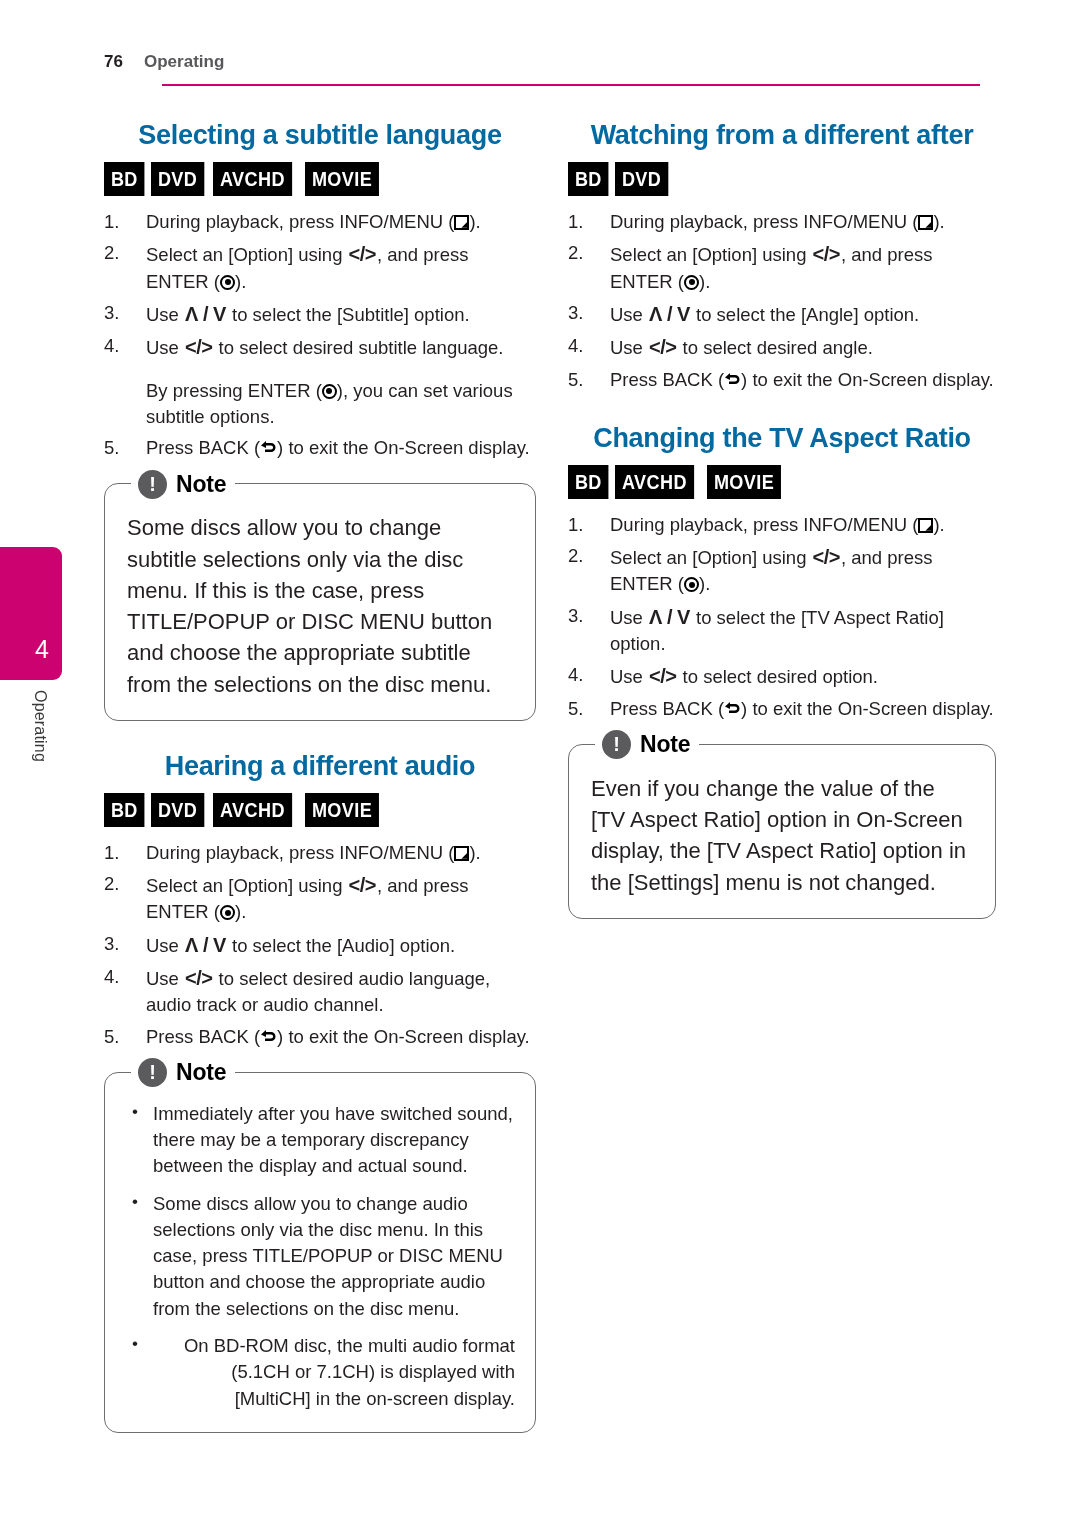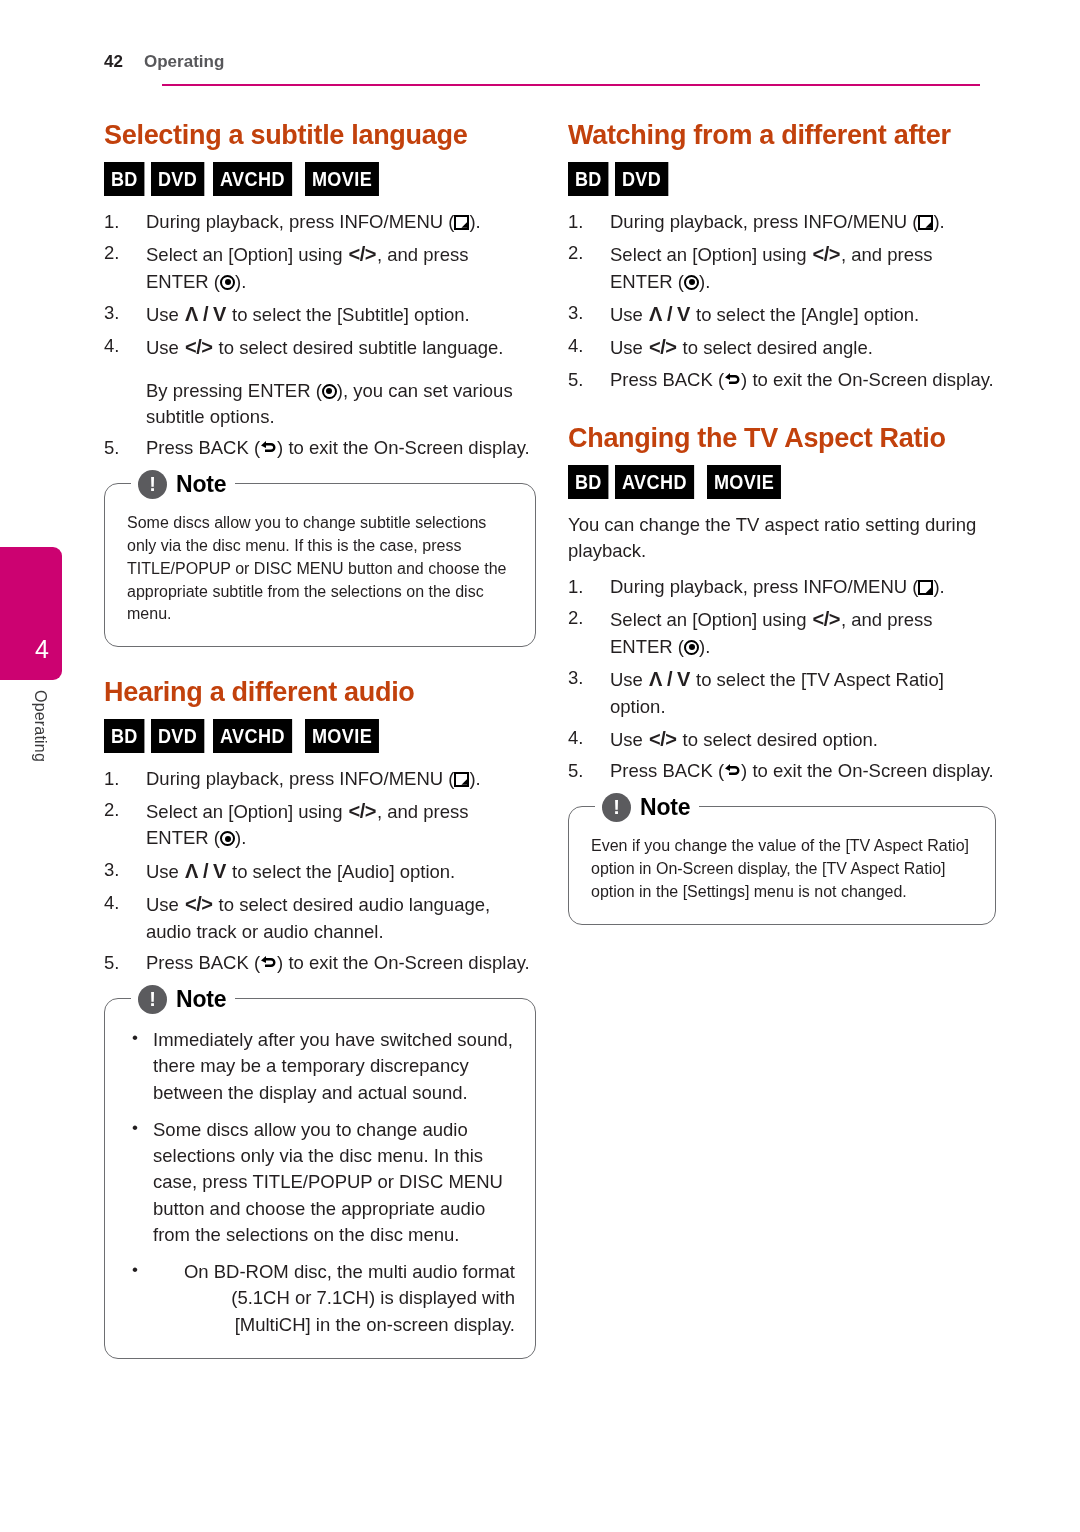--- a/index.html
+++ b/index.html
@@ -90,26 +90,27 @@
     width: 432px;
   }
   #col-right {
     position: absolute;
     left: 568px;
     top: 120px;
     width: 428px;
   }
 
   h2.section-title {
-    color: #c2410c;
+    color: #0369a1;
     font-size: 27px;
     font-weight: bold;
     line-height: 1.18;
     margin: 0 0 10px 0;
     letter-spacing: -0.3px;
+    text-align: center;
   }
   .section + .section { margin-top: 30px; }
 
   
   .badges {
     display: flex;
     margin: 0 0 13px 0;
     align-items: center;
   }
   .badge {
@@ -241,21 +242,21 @@
     text-align: center;
     display: inline-block;
   }
   .note-title {
     font-size: 23px;
     font-weight: bold;
     color: #000000;
     letter-spacing: -0.2px;
   }
   .note p {
-    font-size: 16px;
+    font-size: 22px;
     line-height: 1.42;
     margin: 0;
     color: #231f20;
   }
   ul.note-list {
     list-style: none;
     margin: 0;
     padding: 0;
   }
   ul.note-list > li {
@@ -280,21 +281,21 @@
 
 <div id="side-tab">
   <span class="num">4</span>
 </div>
 <div id="side-label">
   <span>Operating</span>
 </div>
 
 <div id="page-header">
   <div class="row">
-    <span class="pagenum">42</span>
+    <span class="pagenum">76</span>
     <span class="chapter">Operating</span>
   </div>
 </div>
 <div id="header-rule"></div>
 
 <div id="col-left">
     <div class="section">
       <h2 class="section-title">Selecting a subtitle language</h2>
       <div class="badges">
         <span class="badge">BD</span>
@@ -366,21 +367,20 @@
             </svg></span>) to exit the On-Screen display.</li>
       </ol>
     </div>
     <div class="section">
       <h2 class="section-title">Changing the TV Aspect Ratio</h2>
       <div class="badges">
         <span class="badge">BD</span>
         <span class="badge">AVCHD</span>
         <span class="badge">MOVIE</span>
       </div>
-      <p class="body-text">You can change the TV aspect ratio setting during playback.</p>
       <ol class="steps">
         <li><span class="marker">1.</span>During playback, press INFO/MENU (<span class="k-info"></span>).</li>
         <li><span class="marker">2.</span>Select an [Option] using <span class="k-arrows">&lt;/&gt;</span>, and press ENTER (<span class="k-enter"></span>).</li>
         <li><span class="marker">3.</span>Use <span class="k-arrows">Λ / V</span> to select the [TV Aspect Ratio] option.</li>
         <li><span class="marker">4.</span>Use <span class="k-arrows">&lt;/&gt;</span> to select desired option.</li>
         <li><span class="marker">5.</span>Press BACK (<span class="k-back"><svg width="17" height="15" viewBox="0 0 17 15">
               <path d="M6 2 H11 A4.4 4.4 0 0 1 11 11 H5 V8.6 H11 A2 2 0 0 0 11 4.4 H6 V7 L1 4.5 L6 0 Z" fill="#000"></path>
             </svg></span>) to exit the On-Screen display.</li>
       </ol>
       <div class="note">

